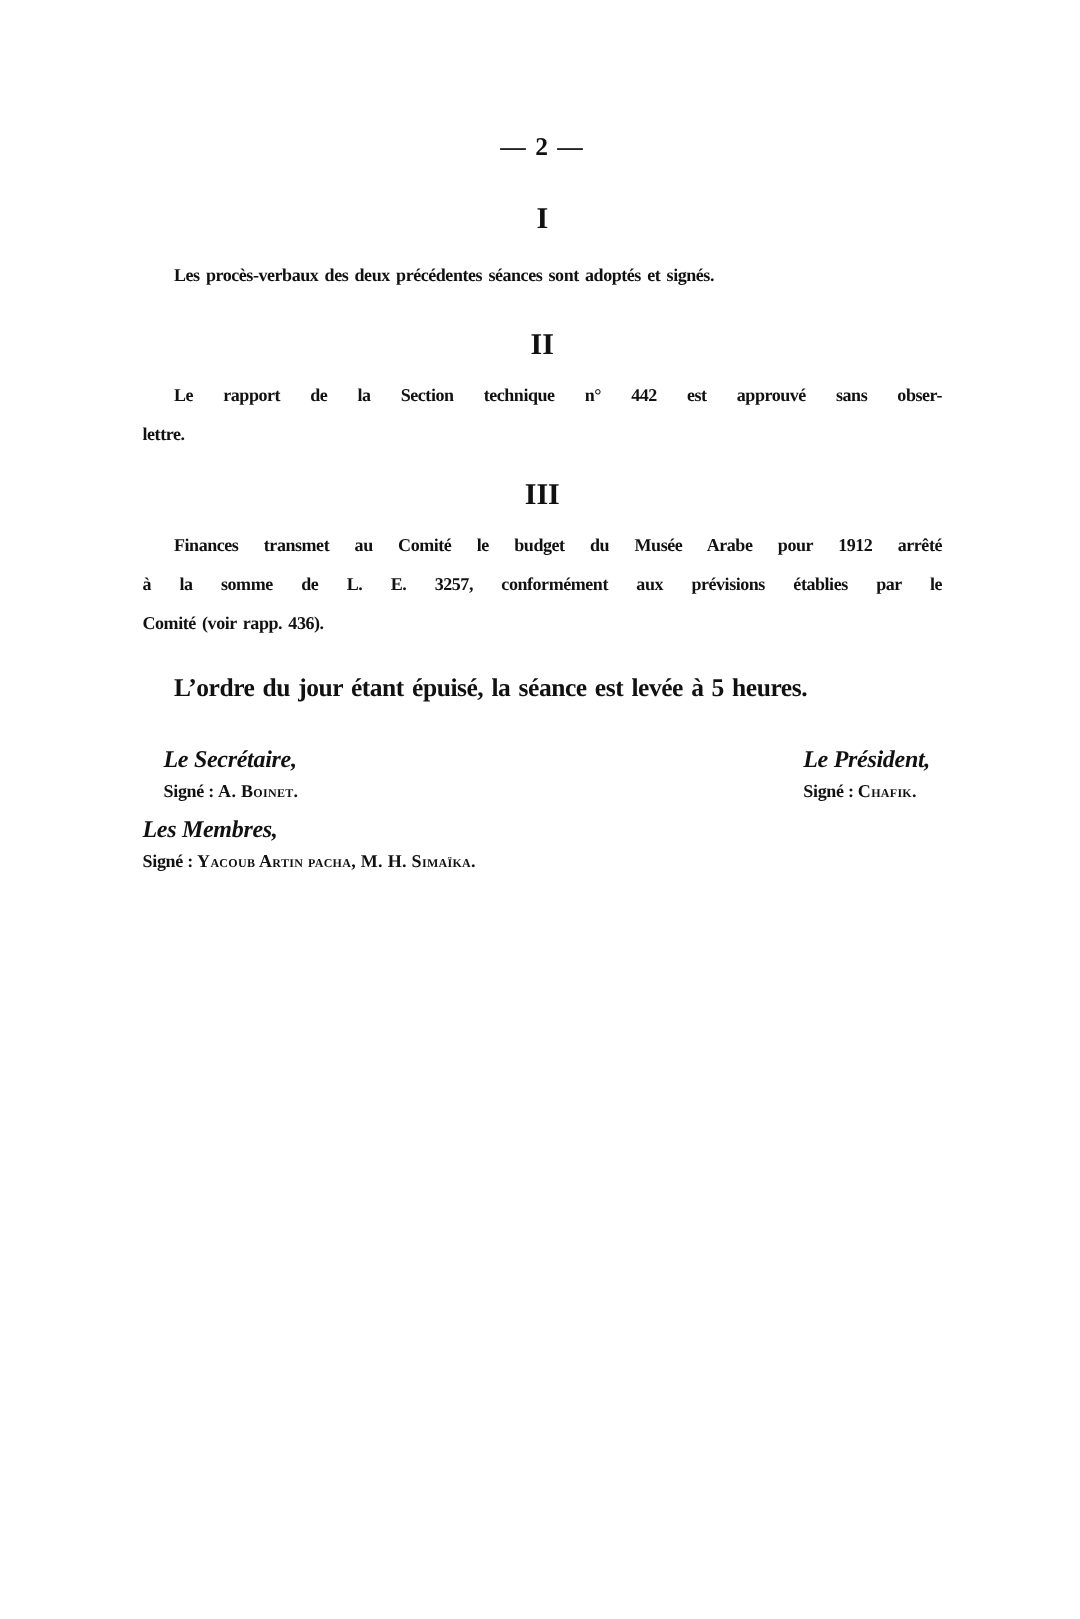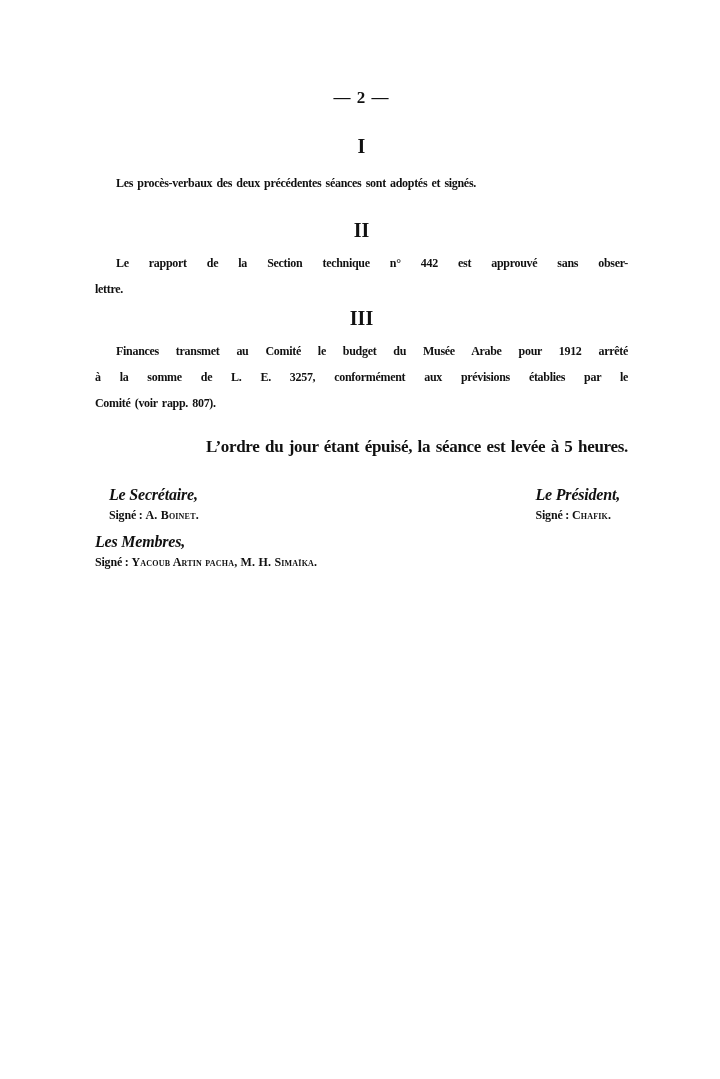--- a/index.html
+++ b/index.html
@@ -30,21 +30,21 @@
     letter-spacing: 1px;
   }
   .section-heading {
     text-align: center;
     font-size: 20px;
     line-height: 24px;
     font-weight: 700;
   }
   .h1 { margin-top: 26px; }
   .h2 { margin-top: 22px; }
-  .h3 { margin-top: 4px; font-family: Liberation Serif, serif; }
+  .h3 { margin-top: 16px; font-family: Liberation Serif, serif; }
   .para {
     font-size: 12px;
     letter-spacing: -0.3px;
     word-spacing: 1.5px;
   }
   .p1 { margin-top: 12px; }
   .p2 { margin-top: 8px; }
   .p3 { margin-top: 8px; }
   .para .line {
     line-height: 26px;
@@ -59,21 +59,20 @@
     text-indent: 21px;
   }
   .closing {
     margin-top: 18px;
     font-size: 17px;
     letter-spacing: -0.3px;
     word-spacing: 1.5px;
     line-height: 26px;
     text-indent: 21px;
     white-space: nowrap;
-    text-align: right;
   }
   .sig-row {
     margin-top: 24px;
     display: flex;
     justify-content: space-between;
     align-items: flex-start;
   }
   .sig-block {
     text-align: left;
   }
@@ -115,21 +114,21 @@
     <div class="section-heading h2">II</div>
     <div class="para p2">
         <div class="line">Le rapport de la Section technique n° 442 est approuvé sans obser-</div>
         <div class="line">lettre.</div>
       </div>
 
     <div class="section-heading h3">III</div>
     <div class="para p3">
         <div class="line">Finances transmet au Comité le budget du Musée Arabe pour 1912 arrêté</div>
         <div class="line">à la somme de L. E. 3257, conformément aux prévisions établies par le</div>
-        <div class="line">Comité (voir rapp. 807).</div>
+        <div class="line">Comité (voir rapp. 436).</div>
       </div>
 
     <div class="closing">L’ordre du jour étant épuisé, la séance est levée à 5 heures.</div>
 
     <div class="sig-row">
       <div class="sig-block sig-left">
         <div class="sig-title">Le Secrétaire,</div>
         <div class="sig-name"><span>Signé : </span><span class="sc">A. Boinet.</span></div>
       </div>
       <div class="sig-block sig-right">

